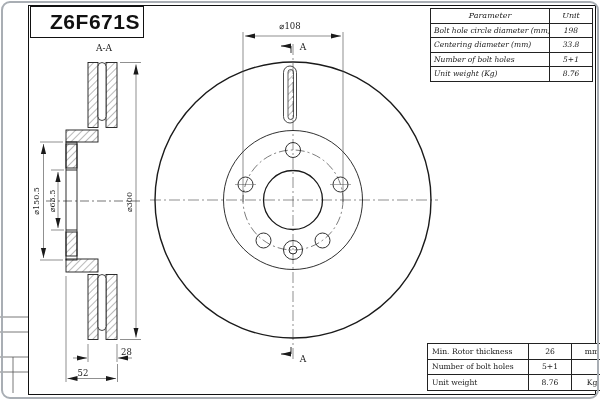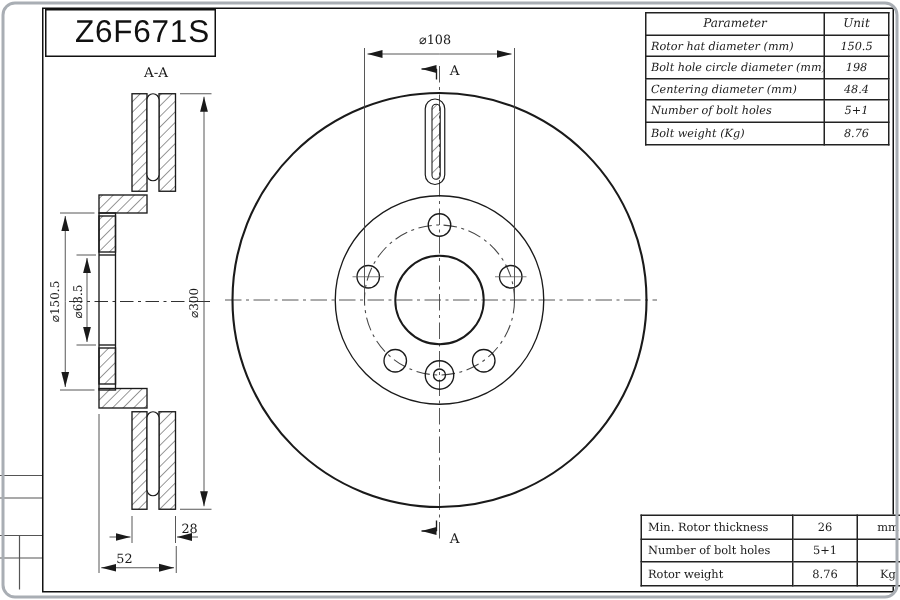--- a/index.html
+++ b/index.html
@@ -3,21 +3,21 @@
 <meta charset="utf-8">
 <style>
   html,body{margin:0;padding:0;background:#fff;}
   .sheet{position:relative;width:600px;height:400px;background:#fff;overflow:hidden;
          font-family:"DejaVu Serif", serif;color:#1a1a1a;}
   .outer-border{position:absolute;left:1px;top:1px;width:594px;height:394px;
          border:2px solid #a9aeb4;border-radius:9px;pointer-events:none;}
   .frame{position:absolute;left:28px;top:5px;width:566px;height:388px;border:1.2px solid #111;}
   .title-box{position:absolute;left:30px;top:6px;width:112px;height:30px;border:1.4px solid #111;
          background:#fff;display:flex;align-items:center;justify-content:center;}
-  .title-box span{font-family:"Liberation Sans", sans-serif;font-weight:normal;font-size:21px;
+  .title-box span{font-family:"Liberation Sans", sans-serif;font-weight:bold;font-size:21px;
          letter-spacing:0.5px;color:#111;margin-left:16px;}
   svg.drawing{position:absolute;left:0;top:0;}
   svg text{font-family:"DejaVu Serif", serif;fill:#1a1a1a;}
   table.spec{position:absolute;left:430px;top:8px;width:163px;border-collapse:collapse;
          background:#fff;table-layout:fixed;}
   table.spec td{border:1px solid #222;font-size:7.5px;line-height:1;height:13.6px;
          padding:0 3px;white-space:nowrap;overflow:hidden;font-style:italic;}
   table.spec td.param{text-align:left;}
   table.spec td.val{width:36px;text-align:center;}
   table.spec tr.hdr td{text-align:center;font-size:8px;}
@@ -183,56 +183,52 @@
     <span>Z6F671S</span>
   </div>
 
   <table class="spec">
     <tbody>
       <tr class="hdr">
         <td class="param">Parameter</td>
         <td class="val">Unit</td>
       </tr>
       <tr>
-        <td class="param">Rotor hat diameter (mm)</td>
-        <td class="val">150.5</td>
-      </tr>
-      <tr>
         <td class="param">Bolt hole circle diameter (mm)</td>
         <td class="val">198</td>
       </tr>
       <tr>
         <td class="param">Centering diameter (mm)</td>
-        <td class="val">48.4</td>
+        <td class="val">33.8</td>
       </tr>
       <tr>
         <td class="param">Number of bolt holes</td>
         <td class="val">5+1</td>
       </tr>
       <tr>
-        <td class="param">Bolt weight (Kg)</td>
+        <td class="param">Unit weight (Kg)</td>
         <td class="val">8.76</td>
       </tr>
     </tbody>
   </table>
 
   <table class="summary">
     <tbody>
       <tr>
         <td class="lbl">Min. Rotor thickness</td>
         <td class="val">26</td>
         <td class="unit">mm</td>
       </tr>
       <tr>
         <td class="lbl">Number of bolt holes</td>
         <td class="val">5+1</td>
         <td class="unit"></td>
       </tr>
       <tr>
-        <td class="lbl">Rotor weight</td>
+        <td class="lbl">Unit weight</td>
         <td class="val">8.76</td>
         <td class="unit">Kg</td>
       </tr>
     </tbody>
   </table>
 
   <div class="outer-border"></div>
 </div>
 
 </body></html>

